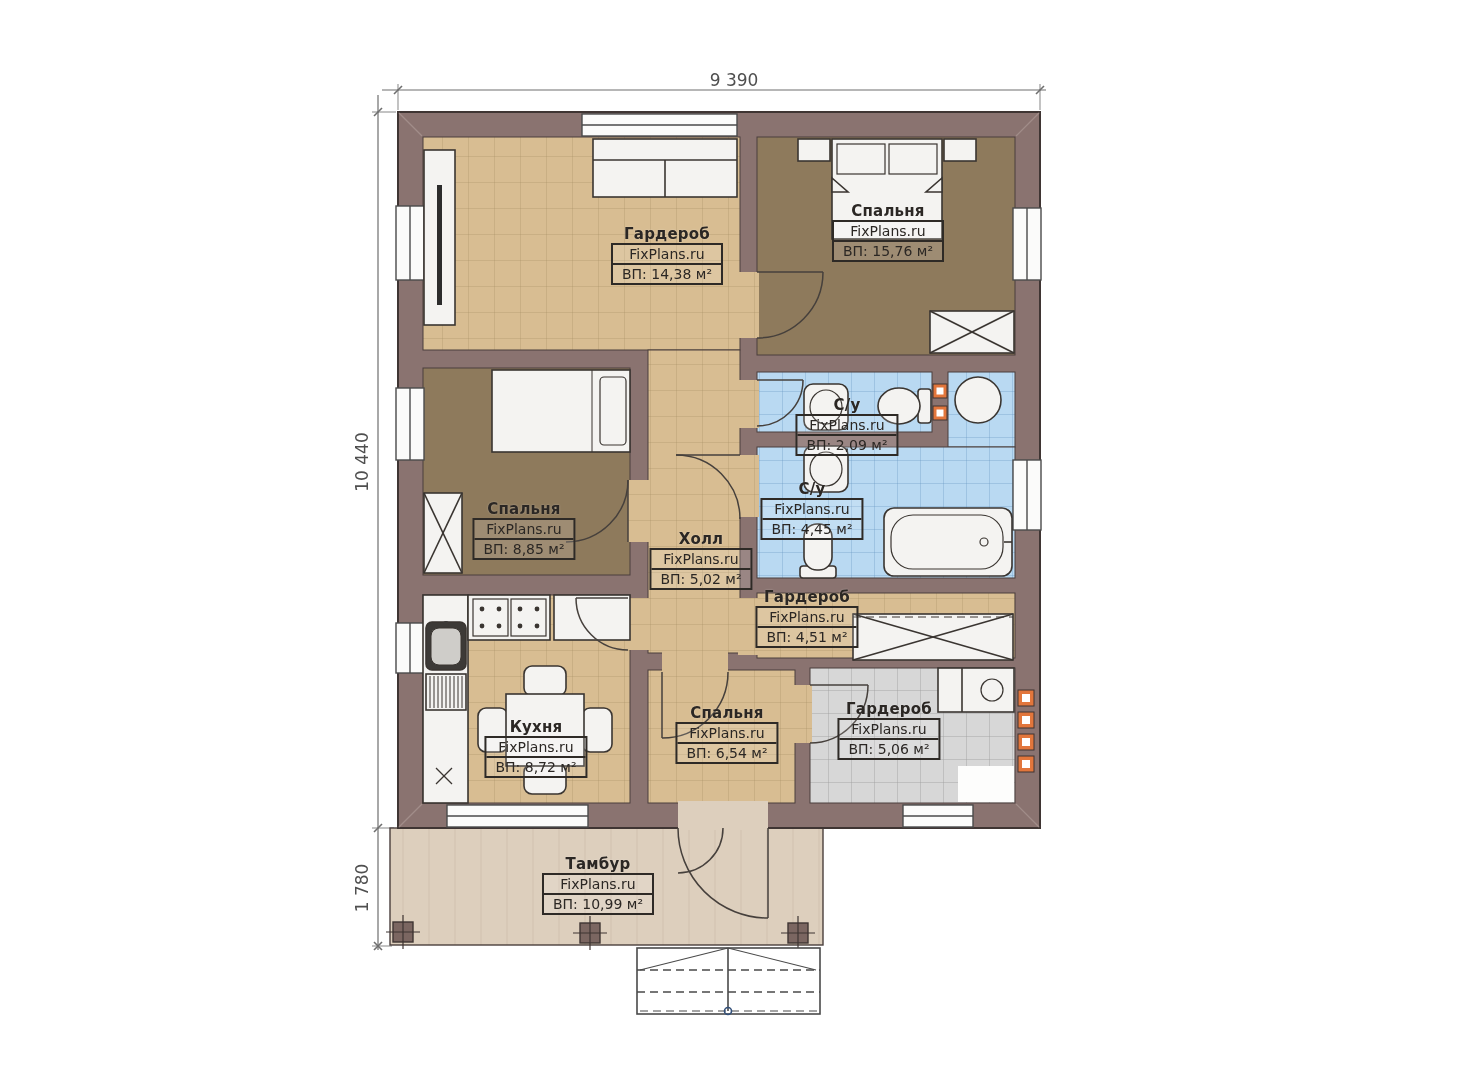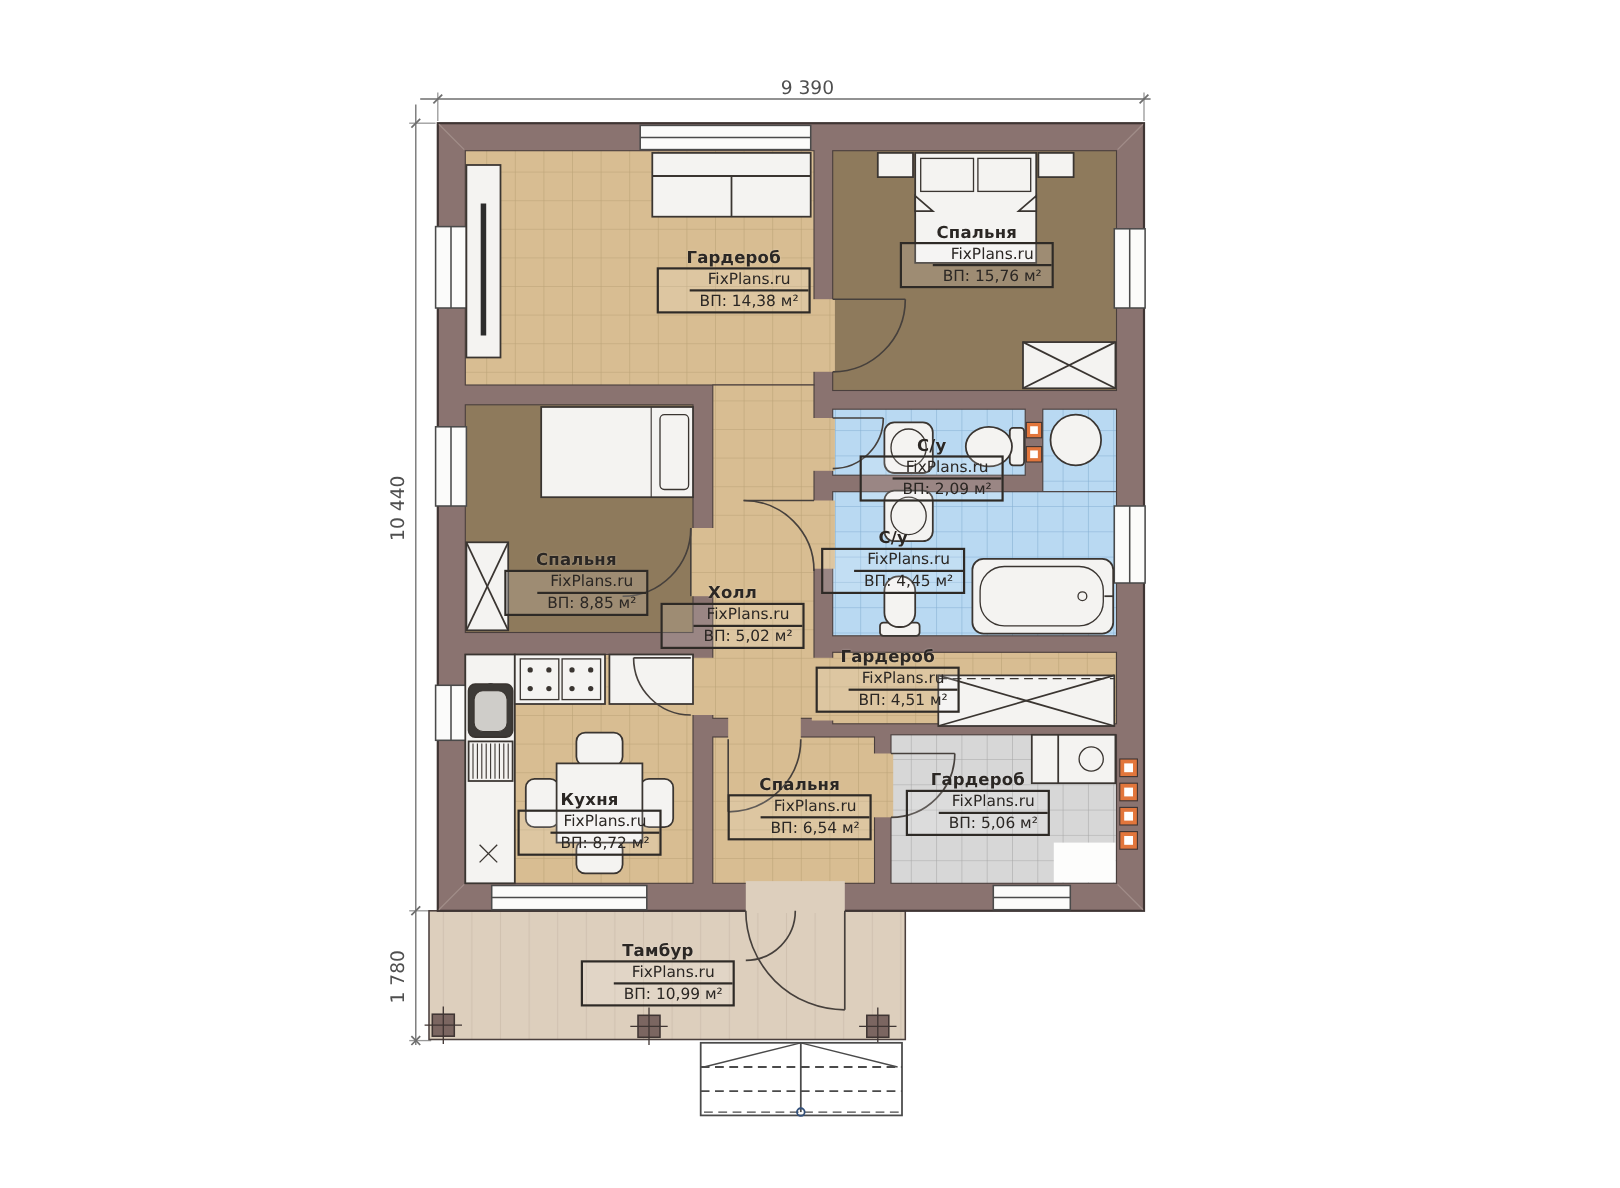--- a/index.html
+++ b/index.html
@@ -2,21 +2,21 @@
 <html><head>
 <meta charset="utf-8">
 <style>
   html,body{margin:0;padding:0;background:#ffffff;}
   #stage{position:relative;width:1473px;height:1080px;background:#ffffff;overflow:hidden;
          font-family:"DejaVu Sans",sans-serif;}
   #plan-svg{position:absolute;left:0;top:0;}
   .room-label{position:absolute;transform:translate(-50%,-50%);display:flex;flex-direction:column;
               align-items:center;gap:0;color:#2b2724;white-space:nowrap;z-index:5;}
   .room-label .name{font-weight:bold;font-size:15px;letter-spacing:.2px;text-shadow:0 0 2px rgba(255,255,255,.35);}
-  .label-box{border:2px solid #2e2a26;text-align:center;font-size:14px;background:rgba(255,255,255,.14);padding-left:28px;}
+  .label-box{border:2px solid #2e2a26;text-align:center;font-size:14px;background:rgba(255,255,255,.14);}
   .label-box .brand{padding:1px 9px;border-bottom:2px solid #2e2a26;}
   .label-box .area{padding:1px 9px;}
   .dim{position:absolute;font-size:17px;color:#4f4f4f;z-index:4;}
   .dim.v{transform:translate(-50%,-50%) rotate(-90deg);}
   .dim.h{transform:translate(-50%,-50%);margin-left:20px;}
 </style>
 </head>
 <body>
 
 <div id="stage">
@@ -361,21 +361,21 @@
 </div>
 
 <div class="room-label" style="left:524px;top:530px">
   <div class="name">Спальня</div>
   <div class="label-box">
         <div class="brand">FixPlans.ru</div>
   <div class="area">ВП: 8,85 м²</div>
       </div>
 </div>
 
-<div class="room-label" style="left:666px;top:560px">
+<div class="room-label" style="left:701px;top:560px">
   <div class="name">Холл</div>
   <div class="label-box">
         <div class="brand">FixPlans.ru</div>
   <div class="area">ВП: 5,02 м²</div>
       </div>
 </div>
 
 <div class="room-label" style="left:807px;top:618px">
   <div class="name">Гардероб</div>
   <div class="label-box">

